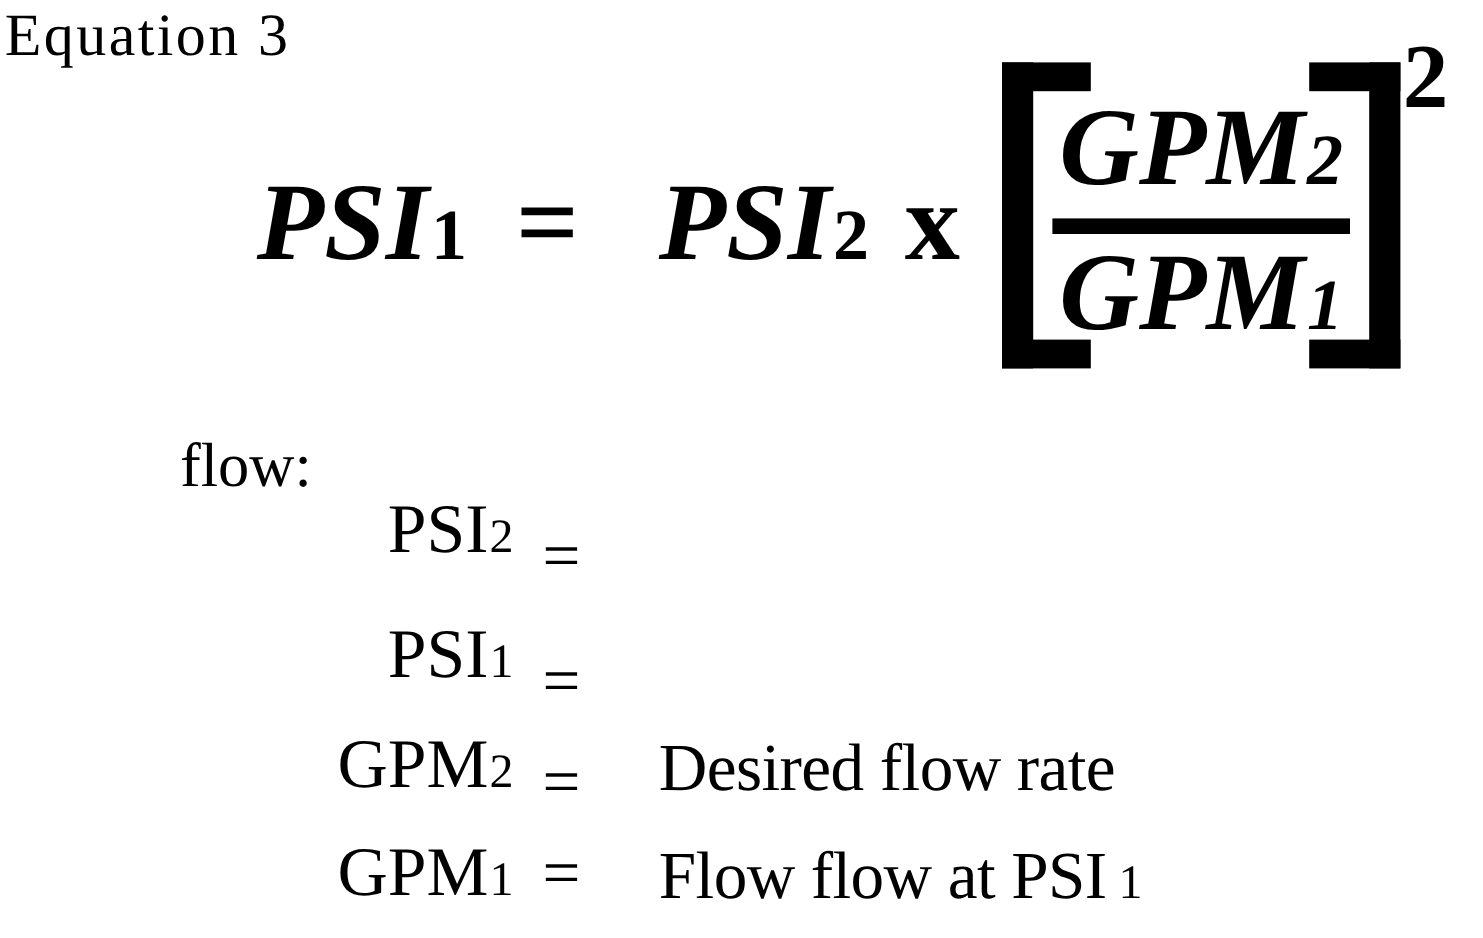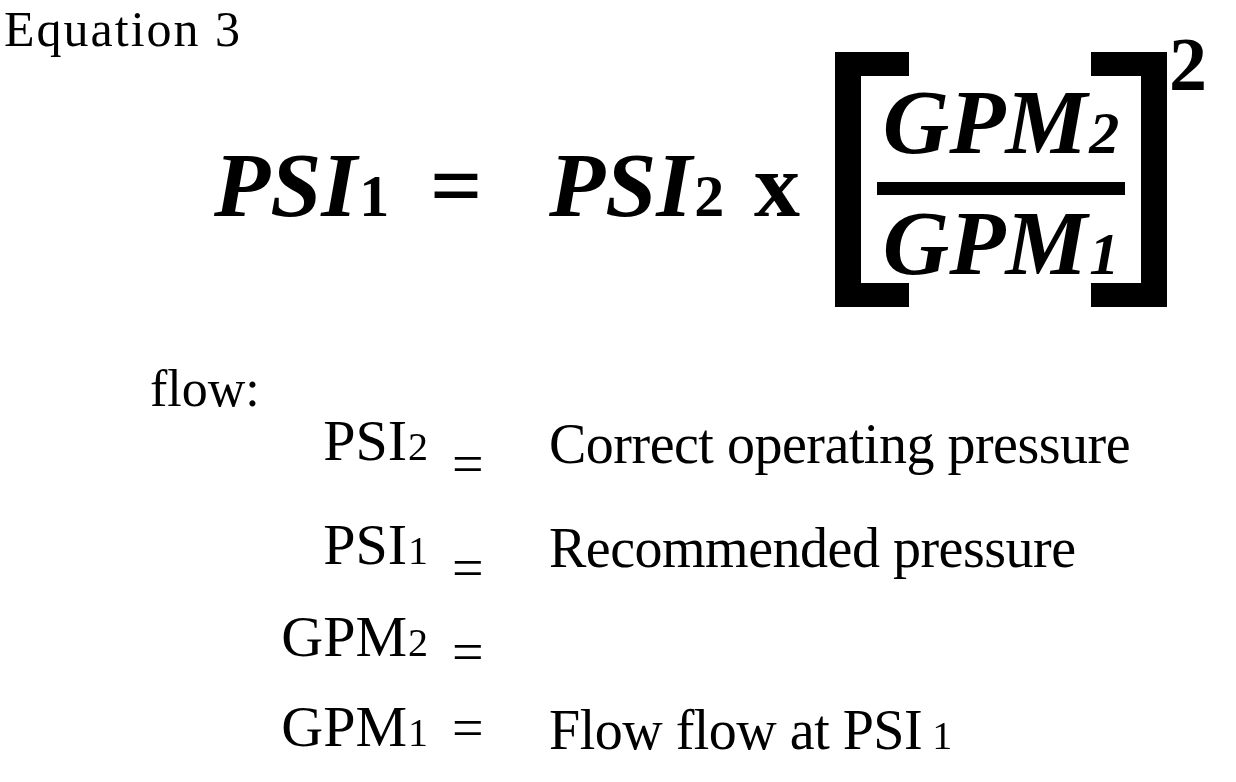--- a/index.html
+++ b/index.html
@@ -121,27 +121,26 @@
       <span class="sup2">2</span>
     </div>
   </div>
 
   <div class="where">flow:</div>
 
   <div class="defs">
 
     <span class="def-label r0-label"><span>PSI</span><span class="sub">2</span></span>
     <span class="def-eq r0-eq">=</span>
-    <span class="def-desc r0-desc"><span>Correct operating pressure</span><span class="dsub"></span></span>
 
     <span class="def-label r1-label"><span>PSI</span><span class="sub">1</span></span>
     <span class="def-eq r1-eq">=</span>
-    <span class="def-desc r1-desc"><span>Recommended pressure</span><span class="dsub"></span></span>
 
     <span class="def-label r2-label"><span>GPM</span><span class="sub">2</span></span>
     <span class="def-eq r2-eq">=</span>
+    <span class="def-desc r2-desc"><span>Desired flow rate</span><span class="dsub"></span></span>
 
     <span class="def-label r3-label"><span>GPM</span><span class="sub">1</span></span>
     <span class="def-eq r3-eq">=</span>
     <span class="def-desc r3-desc"><span>Flow flow at PSI</span><span class="dsub">1</span></span>
 
   </div>
 </div>
 
 </body></html>

